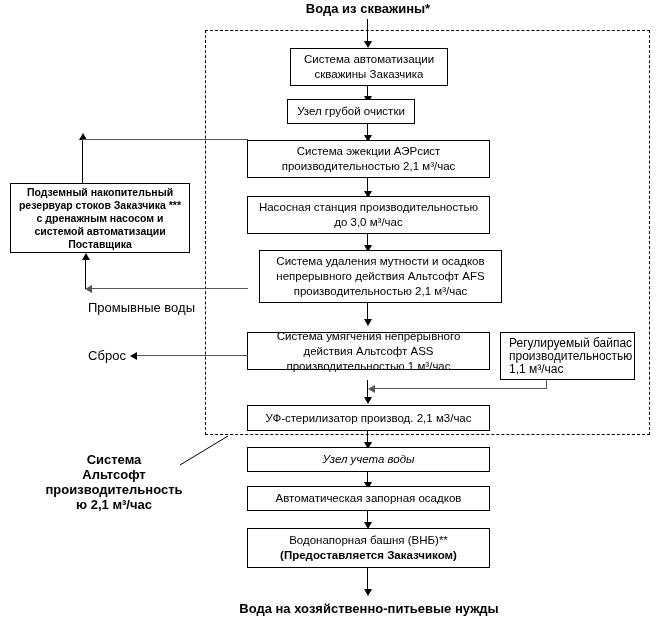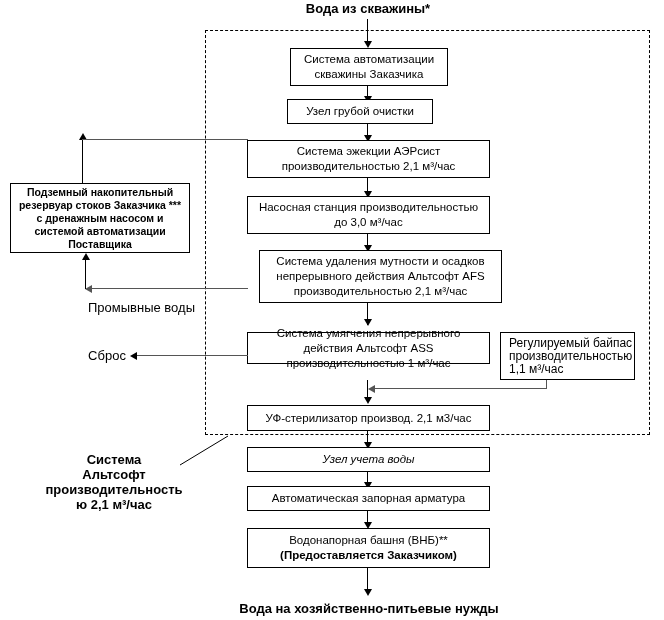--- a/index.html
+++ b/index.html
@@ -82,21 +82,21 @@
 
   <div class="ln v" style="left:367px;top:19px;height:25px;"></div>
   <div class="arrow down" style="left:364px;top:41px;"></div>
 
   <div class="node" style="left:290px;top:48px;width:158px;height:38px;">Система автоматизации
 скважины Заказчика</div>
 
   <div class="ln v" style="left:367px;top:86px;height:14px;"></div>
   <div class="arrow down" style="left:364px;top:96px;"></div>
 
-  <div class="node" style="left:287px;top:99px;width:146px;height:25px;">Узел грубой очистки</div>
+  <div class="node" style="left:287px;top:99px;width:128px;height:25px;">Узел грубой очистки</div>
 
   <div class="ln v" style="left:367px;top:124px;height:17px;"></div>
   <div class="arrow down" style="left:364px;top:135px;"></div>
 
   <div class="node" style="left:247px;top:140px;width:243px;height:38px;">Система эжекции АЭРсист
 производительностью 2,1 м³/час</div>
 
   <div class="ln v" style="left:367px;top:178px;height:18px;"></div>
   <div class="arrow down" style="left:364px;top:191px;"></div>
 
@@ -106,21 +106,21 @@
   <div class="ln v" style="left:367px;top:234px;height:17px;"></div>
   <div class="arrow down" style="left:364px;top:245px;"></div>
 
   <div class="node" style="left:247px;top:250px;width:243px;height:53px;margin-left:12px;">Система удаления мутности и осадков
 непрерывного действия Альтсофт AFS
 производительностью 2,1 м³/час</div>
 
   <div class="ln v" style="left:367px;top:303px;height:22px;"></div>
   <div class="arrow down" style="left:364px;top:319px;"></div>
 
-  <div class="node" style="left:247px;top:332px;width:243px;height:32px;">Система умягчения непрерывного
+  <div class="node" style="left:247px;top:332px;width:243px;height:38px;">Система умягчения непрерывного
 действия Альтсофт ASS
 производительностью 1 м³/час</div>
 
   <div class="node left" style="left:500px;top:332px;width:135px;height:48px;font-size:12px;line-height:13px;">Регулируемый байпас
 производительностью
 1,1 м³/час</div>
 
   <div class="ln v grey" style="left:546px;top:380px;height:9px;"></div>
   <div class="ln h grey" style="left:375px;top:388px;width:172px;"></div>
   <div class="arrow left" style="left:368px;top:385px;border-right-color:#555;"></div>
@@ -131,21 +131,21 @@
   <div class="node" style="left:247px;top:405px;width:243px;height:26px;">УФ-стерилизатор производ. 2,1 м3/час</div>
 
   <div class="ln v" style="left:367px;top:431px;height:16px;"></div>
   <div class="arrow down" style="left:364px;top:442px;"></div>
 
   <div class="node" style="left:247px;top:447px;width:243px;height:25px;font-style:italic;">Узел учета воды</div>
 
   <div class="ln v" style="left:367px;top:472px;height:14px;"></div>
   <div class="arrow down" style="left:364px;top:482px;"></div>
 
-  <div class="node" style="left:247px;top:486px;width:243px;height:25px;">Автоматическая запорная арматура</div>
+  <div class="node" style="left:247px;top:486px;width:243px;height:25px;">Автоматическая запорная осадков</div>
 
   <div class="ln v" style="left:367px;top:511px;height:16px;"></div>
   <div class="arrow down" style="left:364px;top:522px;"></div>
 
   <div class="node" style="left:247px;top:528px;width:243px;height:40px;flex-direction:column;">
     <span>Водонапорная башня (ВНБ)**</span>
     <span class="l2">(Предоставляется Заказчиком)</span>
   </div>
 
   <div class="ln v" style="left:367px;top:568px;height:26px;"></div>

